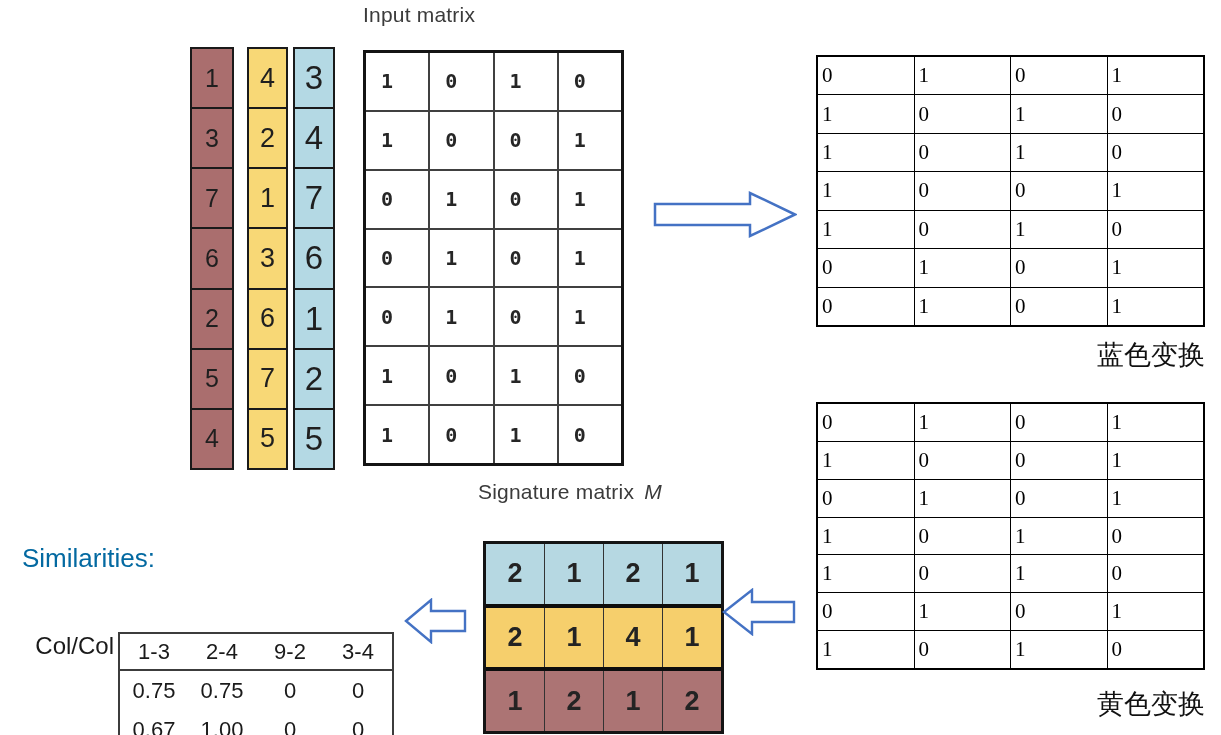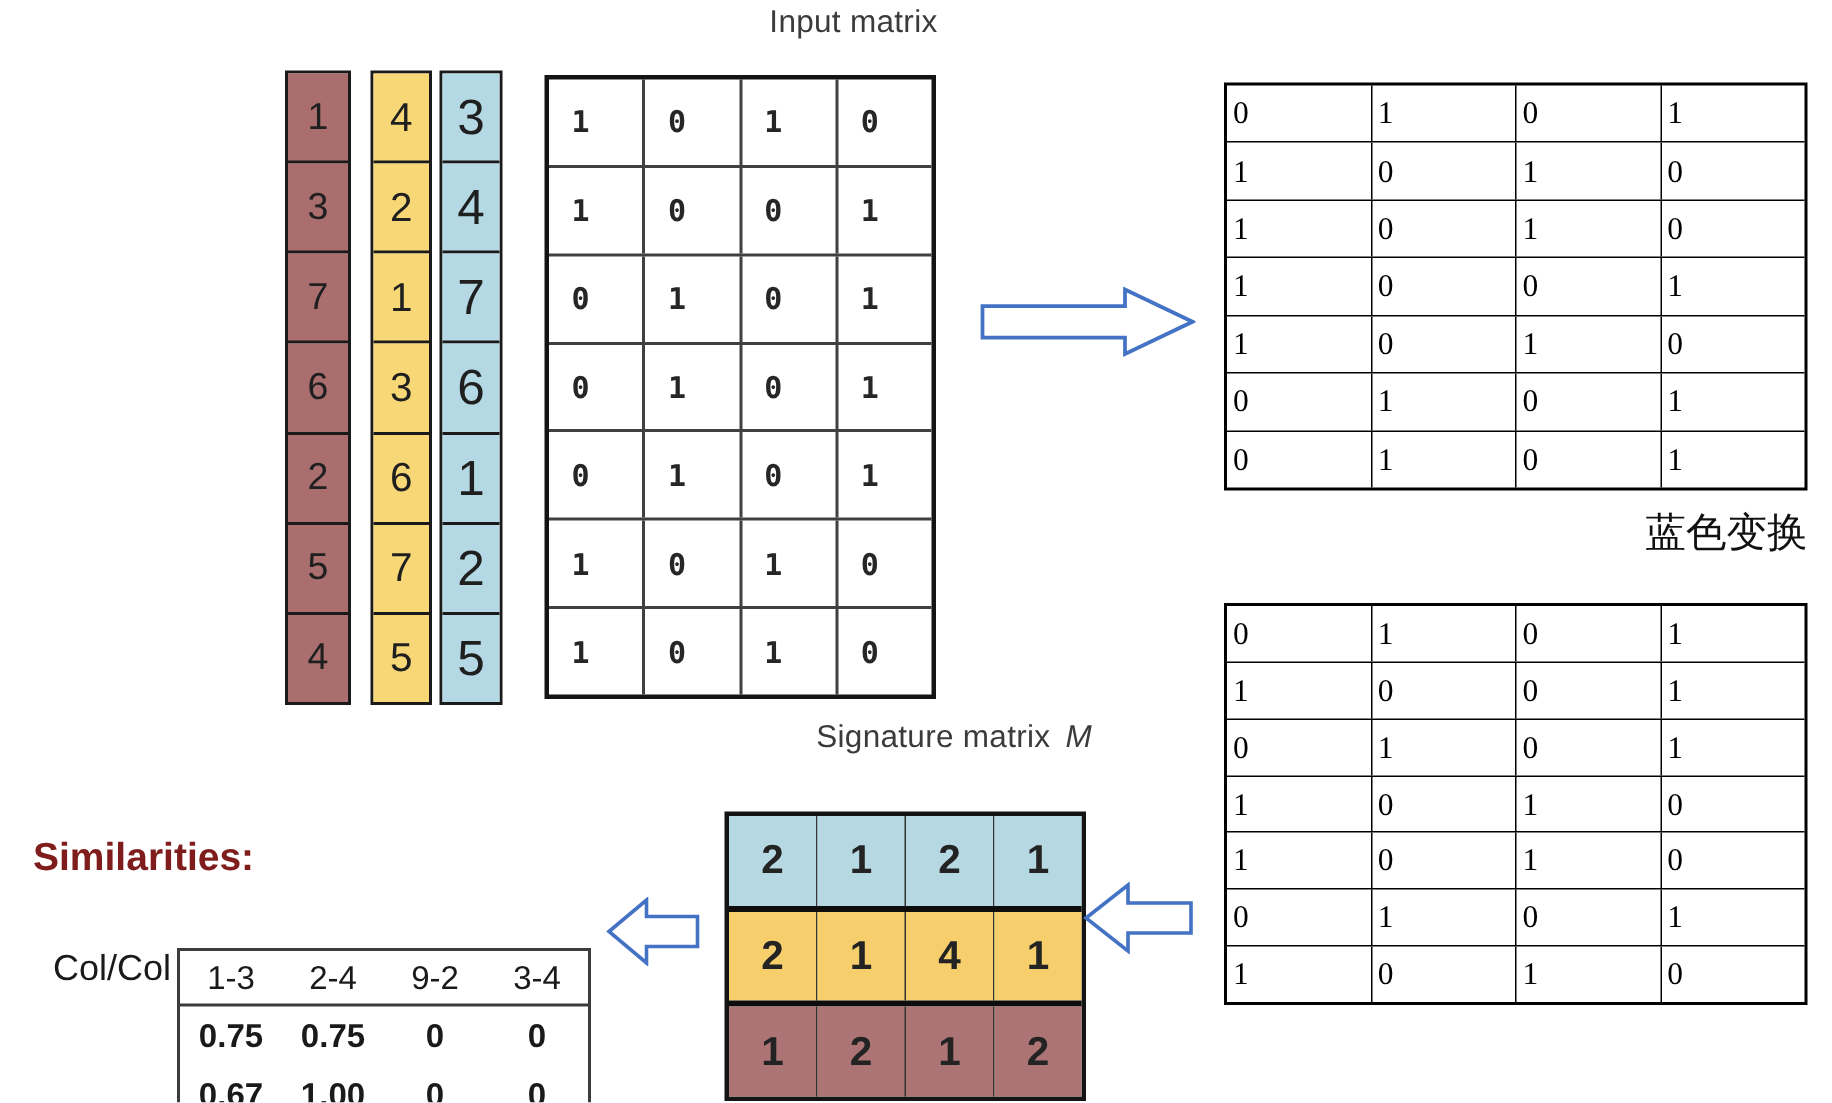--- a/index.html
+++ b/index.html
@@ -8,21 +8,21 @@
     font-family:"Liberation Sans",sans-serif;overflow:hidden;
   }
   .abs{position:absolute;}
 
   
   .grid{display:flex;flex-direction:column;box-sizing:border-box;background:#fff;}
   .grid .row{display:flex;flex:1;}
   .grid .cell{flex:1;display:flex;align-items:center;box-sizing:border-box;}
 
   
-  .fig-title{color:#3b3b3b;font-size:21px;text-align:right;letter-spacing:.2px;}
+  .fig-title{color:#3b3b3b;font-size:21px;text-align:left;letter-spacing:.2px;}
   .cjk-label{font-family:"DejaVu Serif","Liberation Serif",serif;font-size:27px;color:#111;text-align:right;}
 
   
   .perm-col{display:flex;flex-direction:column;box-sizing:border-box;
     border:2.5px solid #1a1a1a;}
   .perm-col .cell{flex:1;display:flex;align-items:center;justify-content:center;
     border-bottom:2px solid #1a1a1a;box-sizing:border-box;color:#1f1f1f;font-weight:500;}
   .perm-col .cell:last-child{border-bottom:none;}
   #perm-red{left:190px;top:47px;width:44px;height:423px;}
   #perm-red .cell{background:#aa6e6e;font-size:25px;}
@@ -56,29 +56,29 @@
   .sig-row + .sig-row{border-top:4.5px solid #0d0d0d;}
   .sig-row .cell{flex:1;display:flex;align-items:center;justify-content:center;
     border-right:1.5px solid #333;box-sizing:border-box;
     font-size:27px;font-weight:600;color:#232323;}
   .sig-row .cell:last-child{border-right:none;}
   #sig-row-blue .cell{background:#b6d8e2;}
   #sig-row-yellow .cell{background:#f6cf6c;}
   #sig-row-red .cell{background:#ac7474;}
 
   
-  #sim-title{left:22px;top:556px;font-size:26px;font-weight:bold;color:#7f1d1d;}
+  #sim-title{left:22px;top:543px;font-size:26px;font-weight:normal;color:#0369a1;}
   #sim-table{left:118px;top:588px;width:276px;height:119px;border:2px solid #3c3c3c;
     box-sizing:border-box;display:flex;flex-direction:column;background:#fff;margin-top:44px;}
   #sim-header{display:flex;height:37px;border-bottom:2px solid #3c3c3c;box-sizing:border-box;}
   #sim-header .cell{flex:1;display:flex;align-items:center;justify-content:center;
     font-size:22px;font-weight:500;color:#1a1a1a;}
   .sim-row{display:flex;flex:1;}
   .sim-row .cell{flex:1;display:flex;align-items:center;justify-content:center;
-    font-size:22px;font-weight:700;color:#1a1a1a;}
+    font-size:22px;font-weight:400;color:#1a1a1a;}
   .sim-label{width:106px;text-align:right;font-size:24px;color:#1a1a1a;
     display:flex;align-items:center;justify-content:flex-end;height:40px;}
   #sim-label-col{left:8px;top:626px;}
   #sim-label-sig{left:8px;top:665px;}
 
   
   .arrow svg{display:block;}
 </style>
 </head>
 <body>
@@ -249,20 +249,21 @@
         <div class="cell">0</div>
         <div class="cell">1</div>
       </div>
       <div class="row">
         <div class="cell">1</div>
         <div class="cell">0</div>
         <div class="cell">1</div>
         <div class="cell">0</div>
       </div>
     </div>
+  <div class="abs cjk-label" style="left:816px;top:686px;width:389px;">黄色变换</div>
 
   <div class="abs fig-title" style="left:478px;top:480px;width:250px;">
     <span>Signature matrix</span>
     <span style="font-style:italic;margin-left:4px;">M</span>
   </div>
 
   <div id="sig-matrix" class="abs">
     <div id="sig-row-blue" class="sig-row">
         <div class="cell">2</div>
         <div class="cell">1</div>

